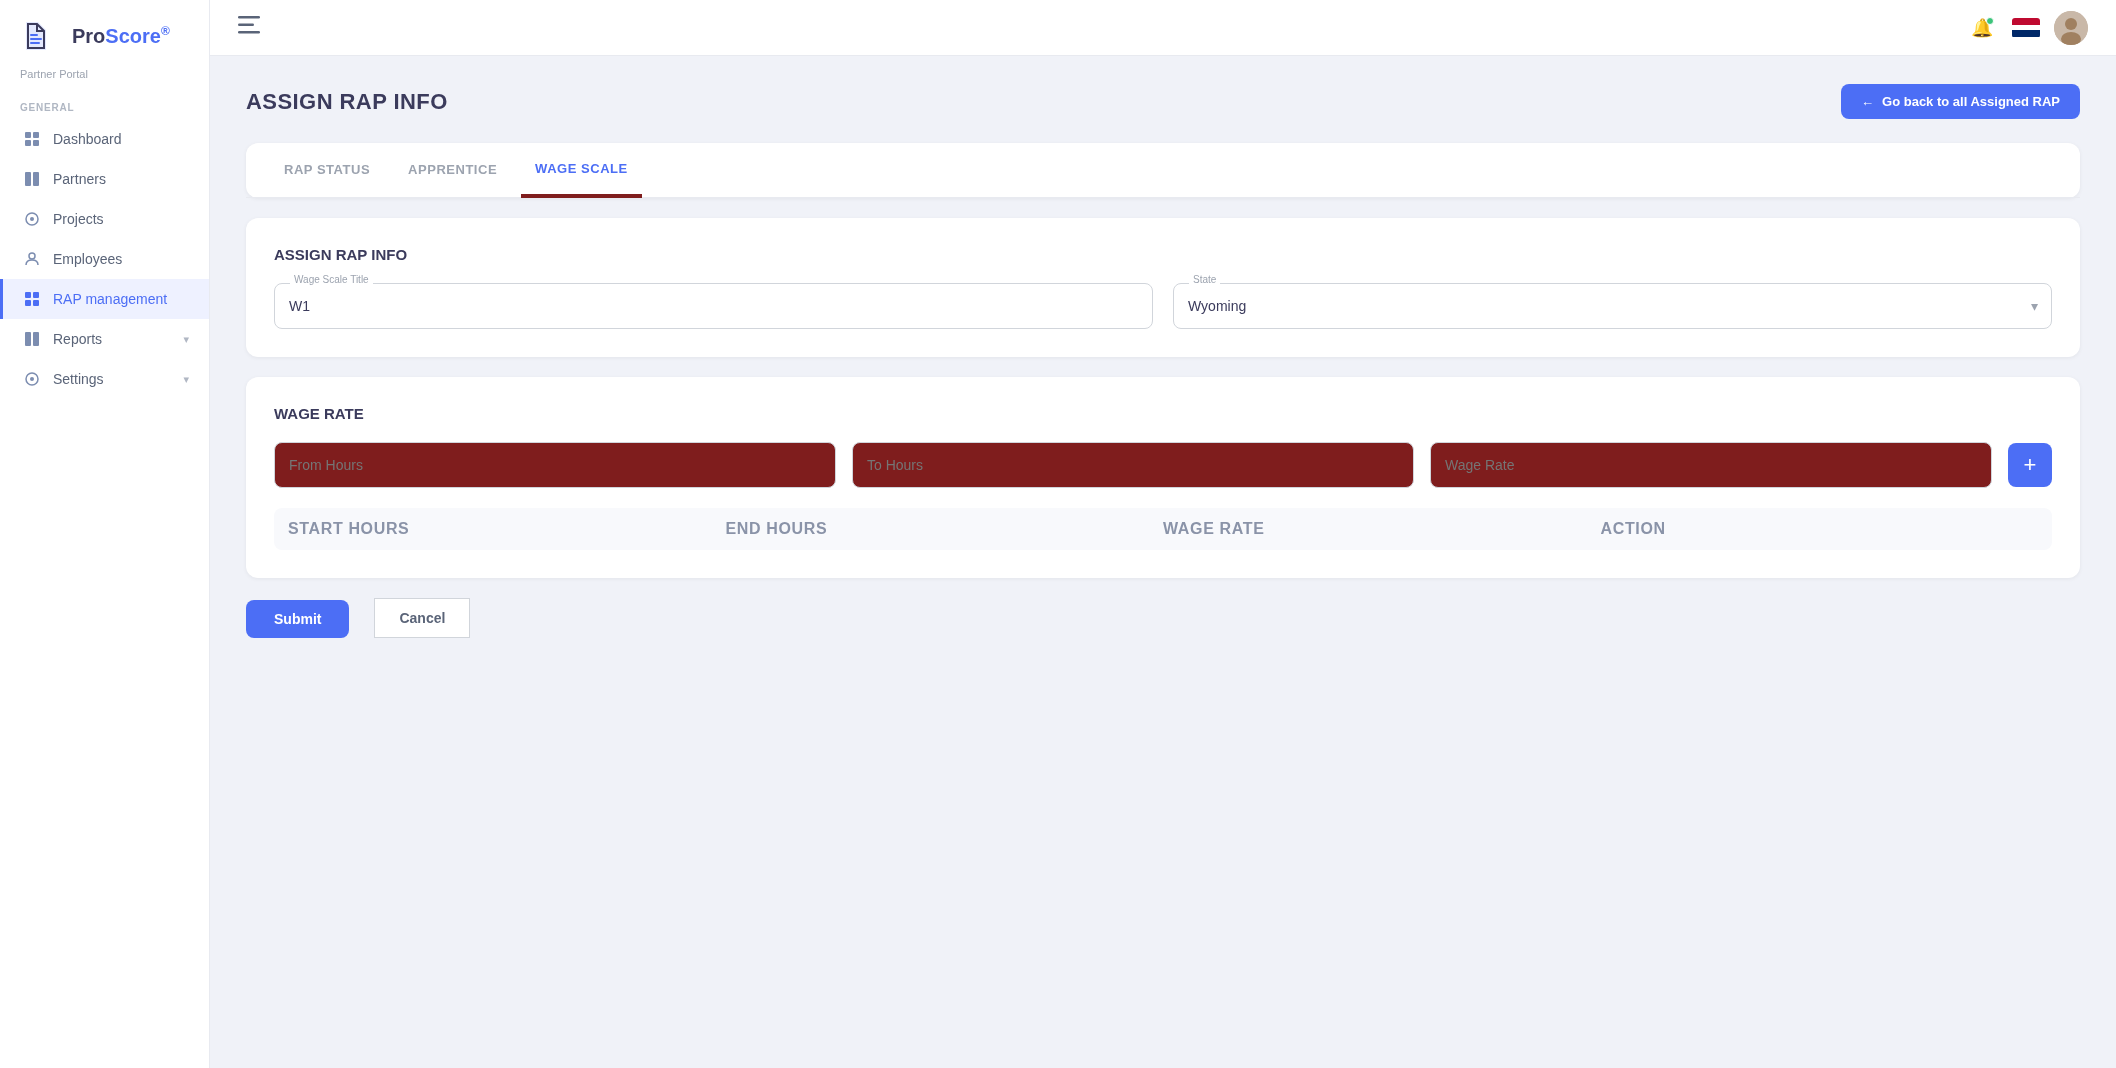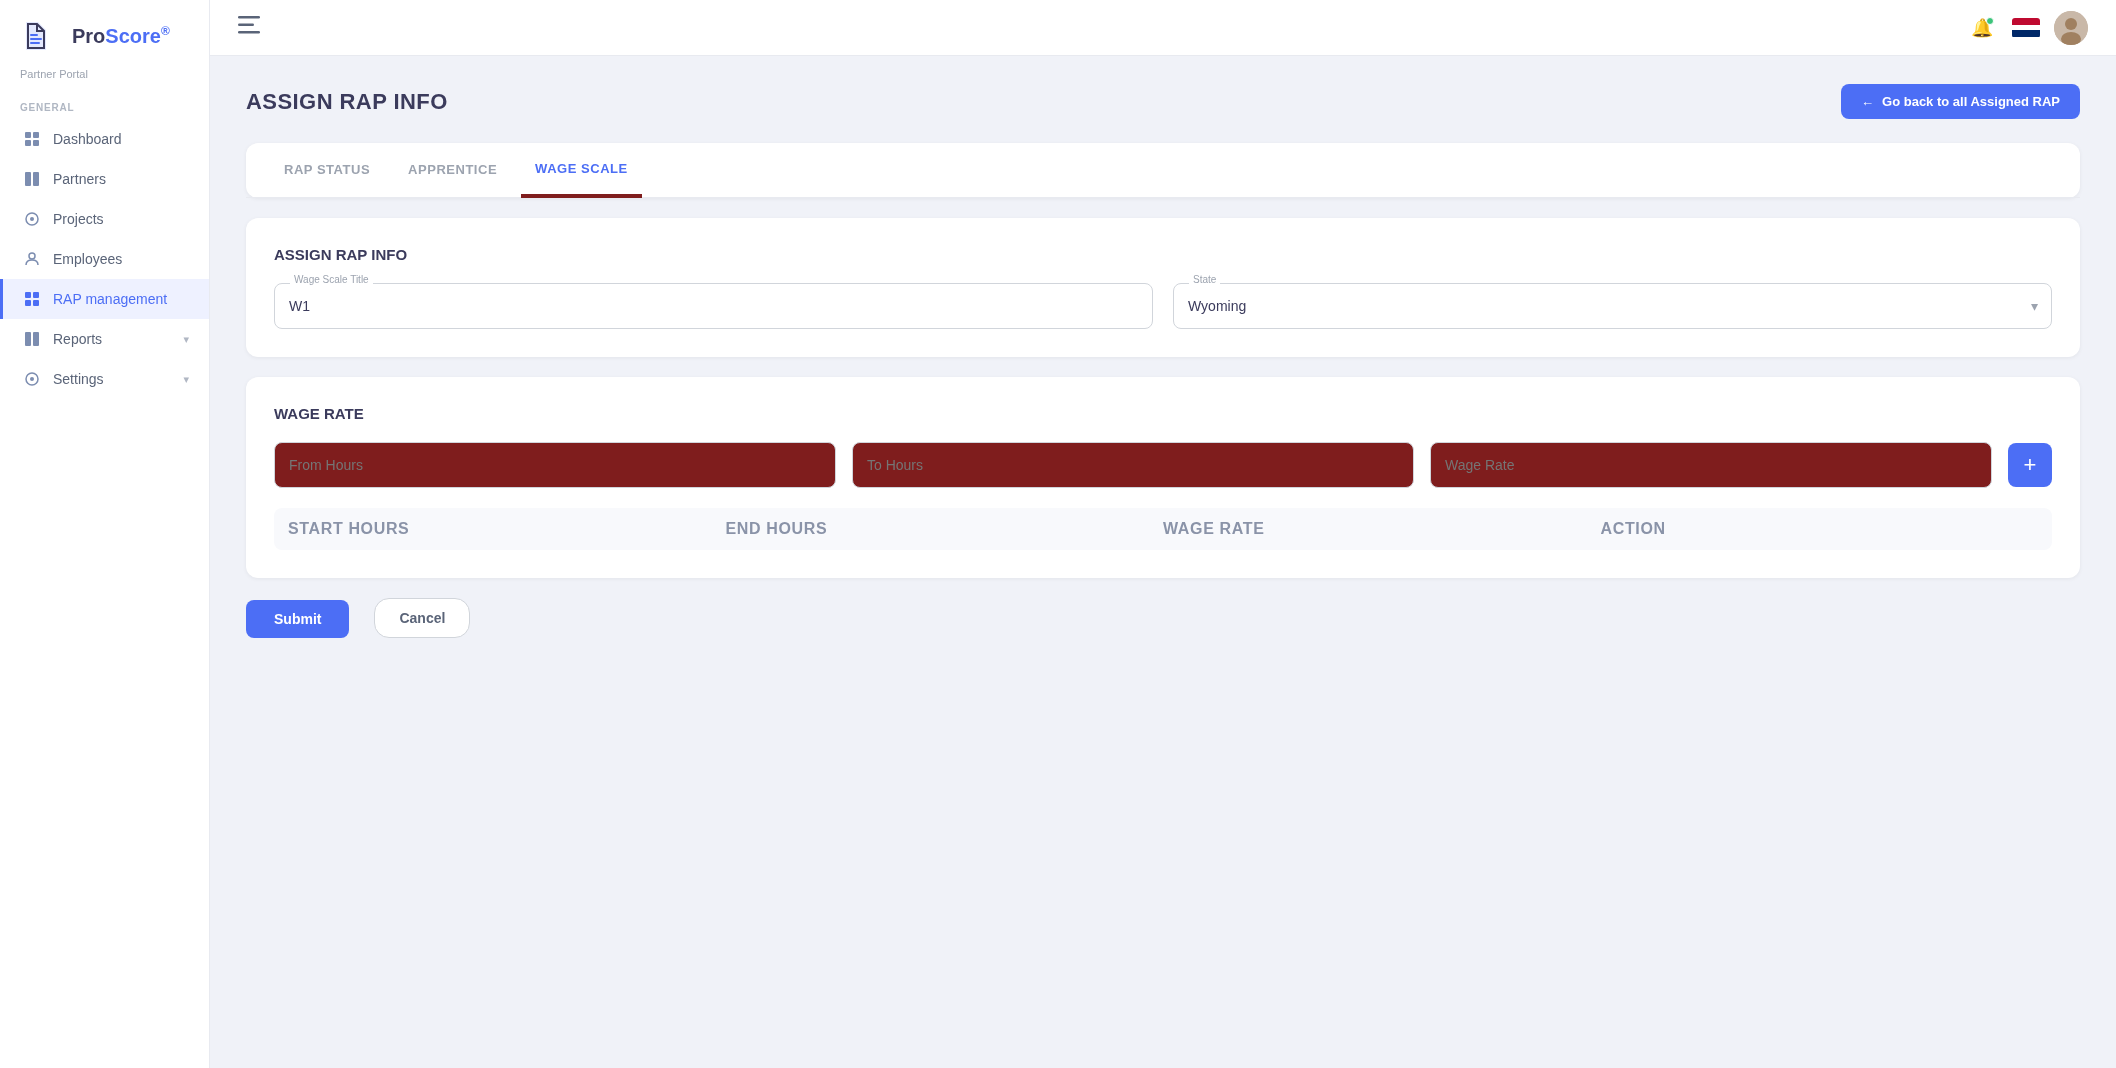--- a/index.html
+++ b/index.html
@@ -279,21 +279,21 @@
       border-radius: 8px;
       padding: 11px 28px;
       font-size: 14px;
       font-weight: 600;
       cursor: pointer;
     }
     .cancel-btn {
       background: #fff;
       color: #5a6478;
       border: 1.5px solid #d1d5db;
-      border-radius: 15px;
+      border-radius: 0;
       padding: 11px 24px;
       font-size: 14px;
       font-weight: 600;
       cursor: pointer;
     }
   </style>
 </head>
 <body>
 
 <div class="sidebar">

